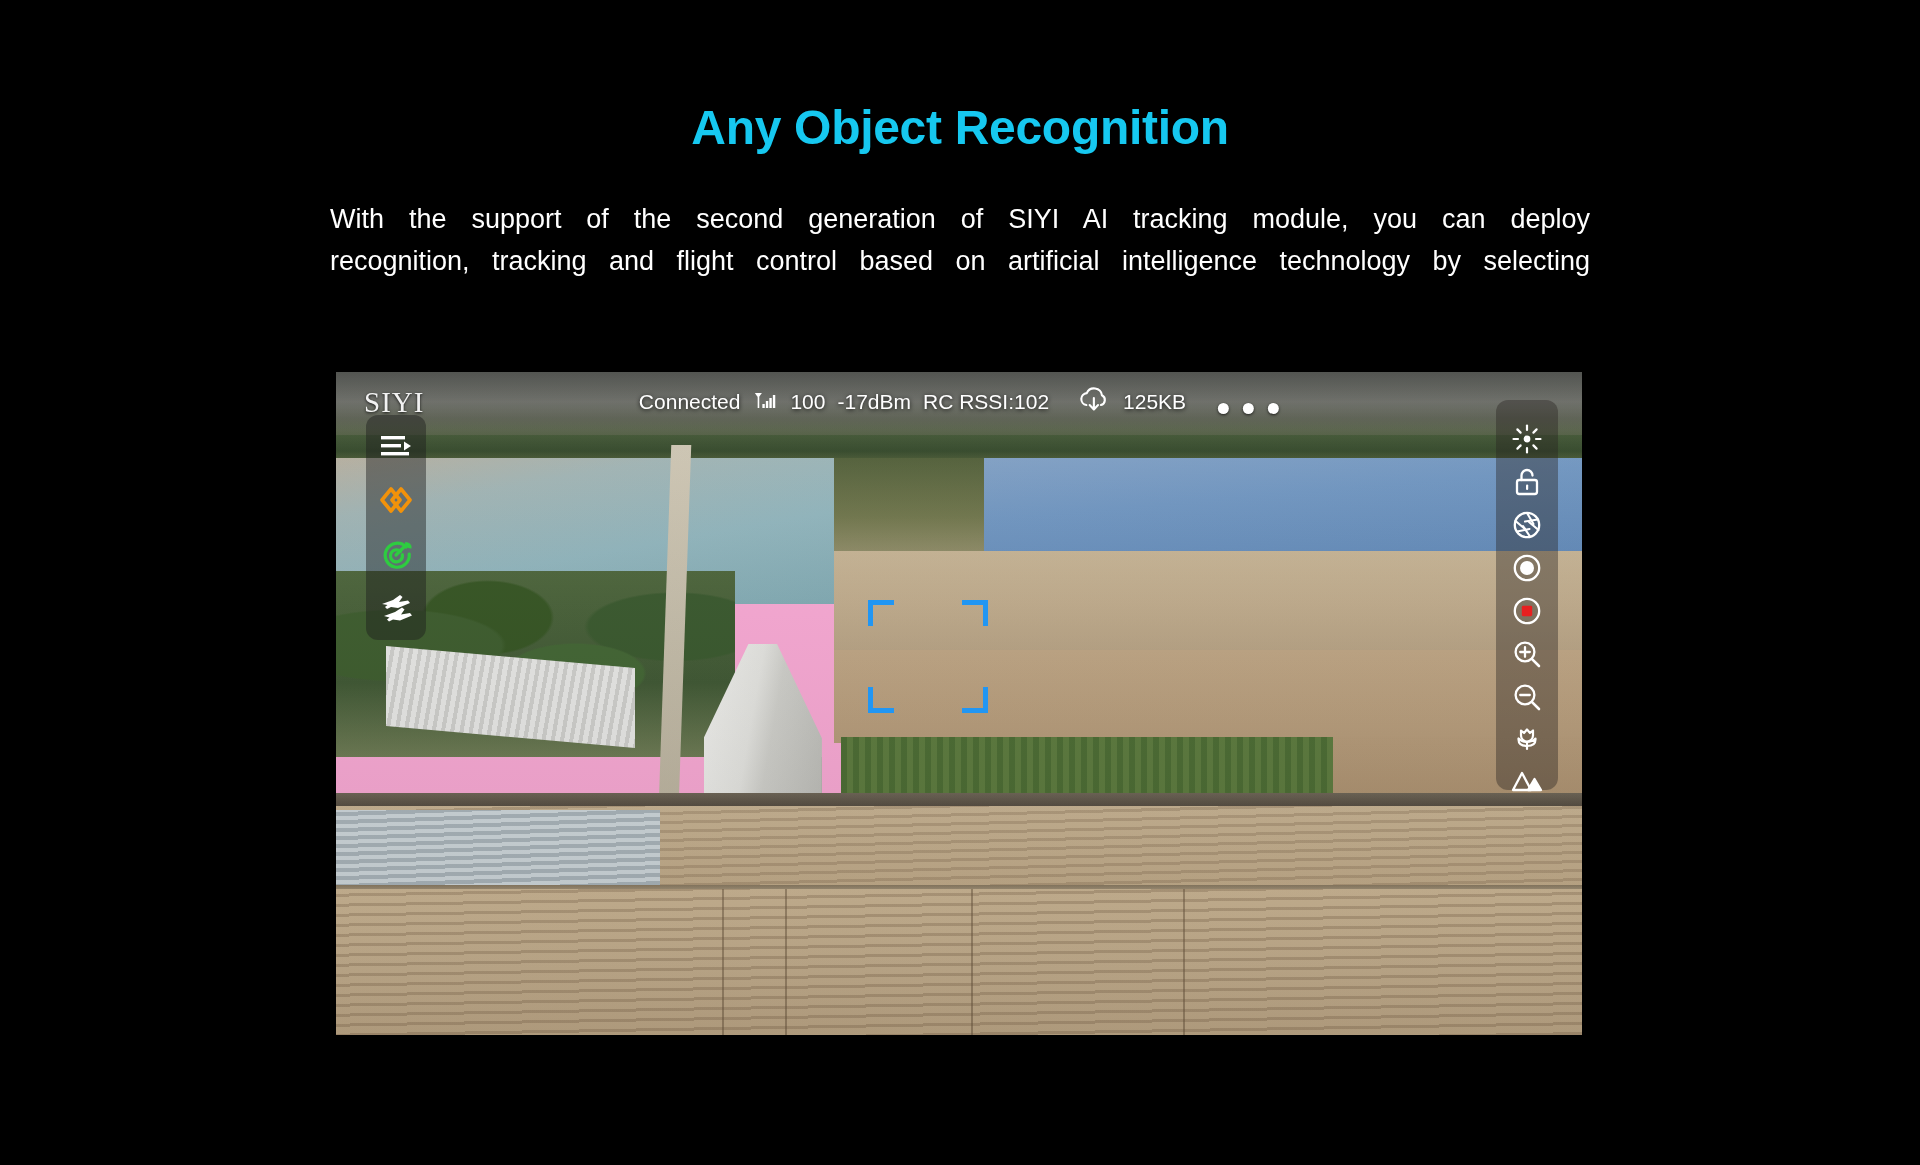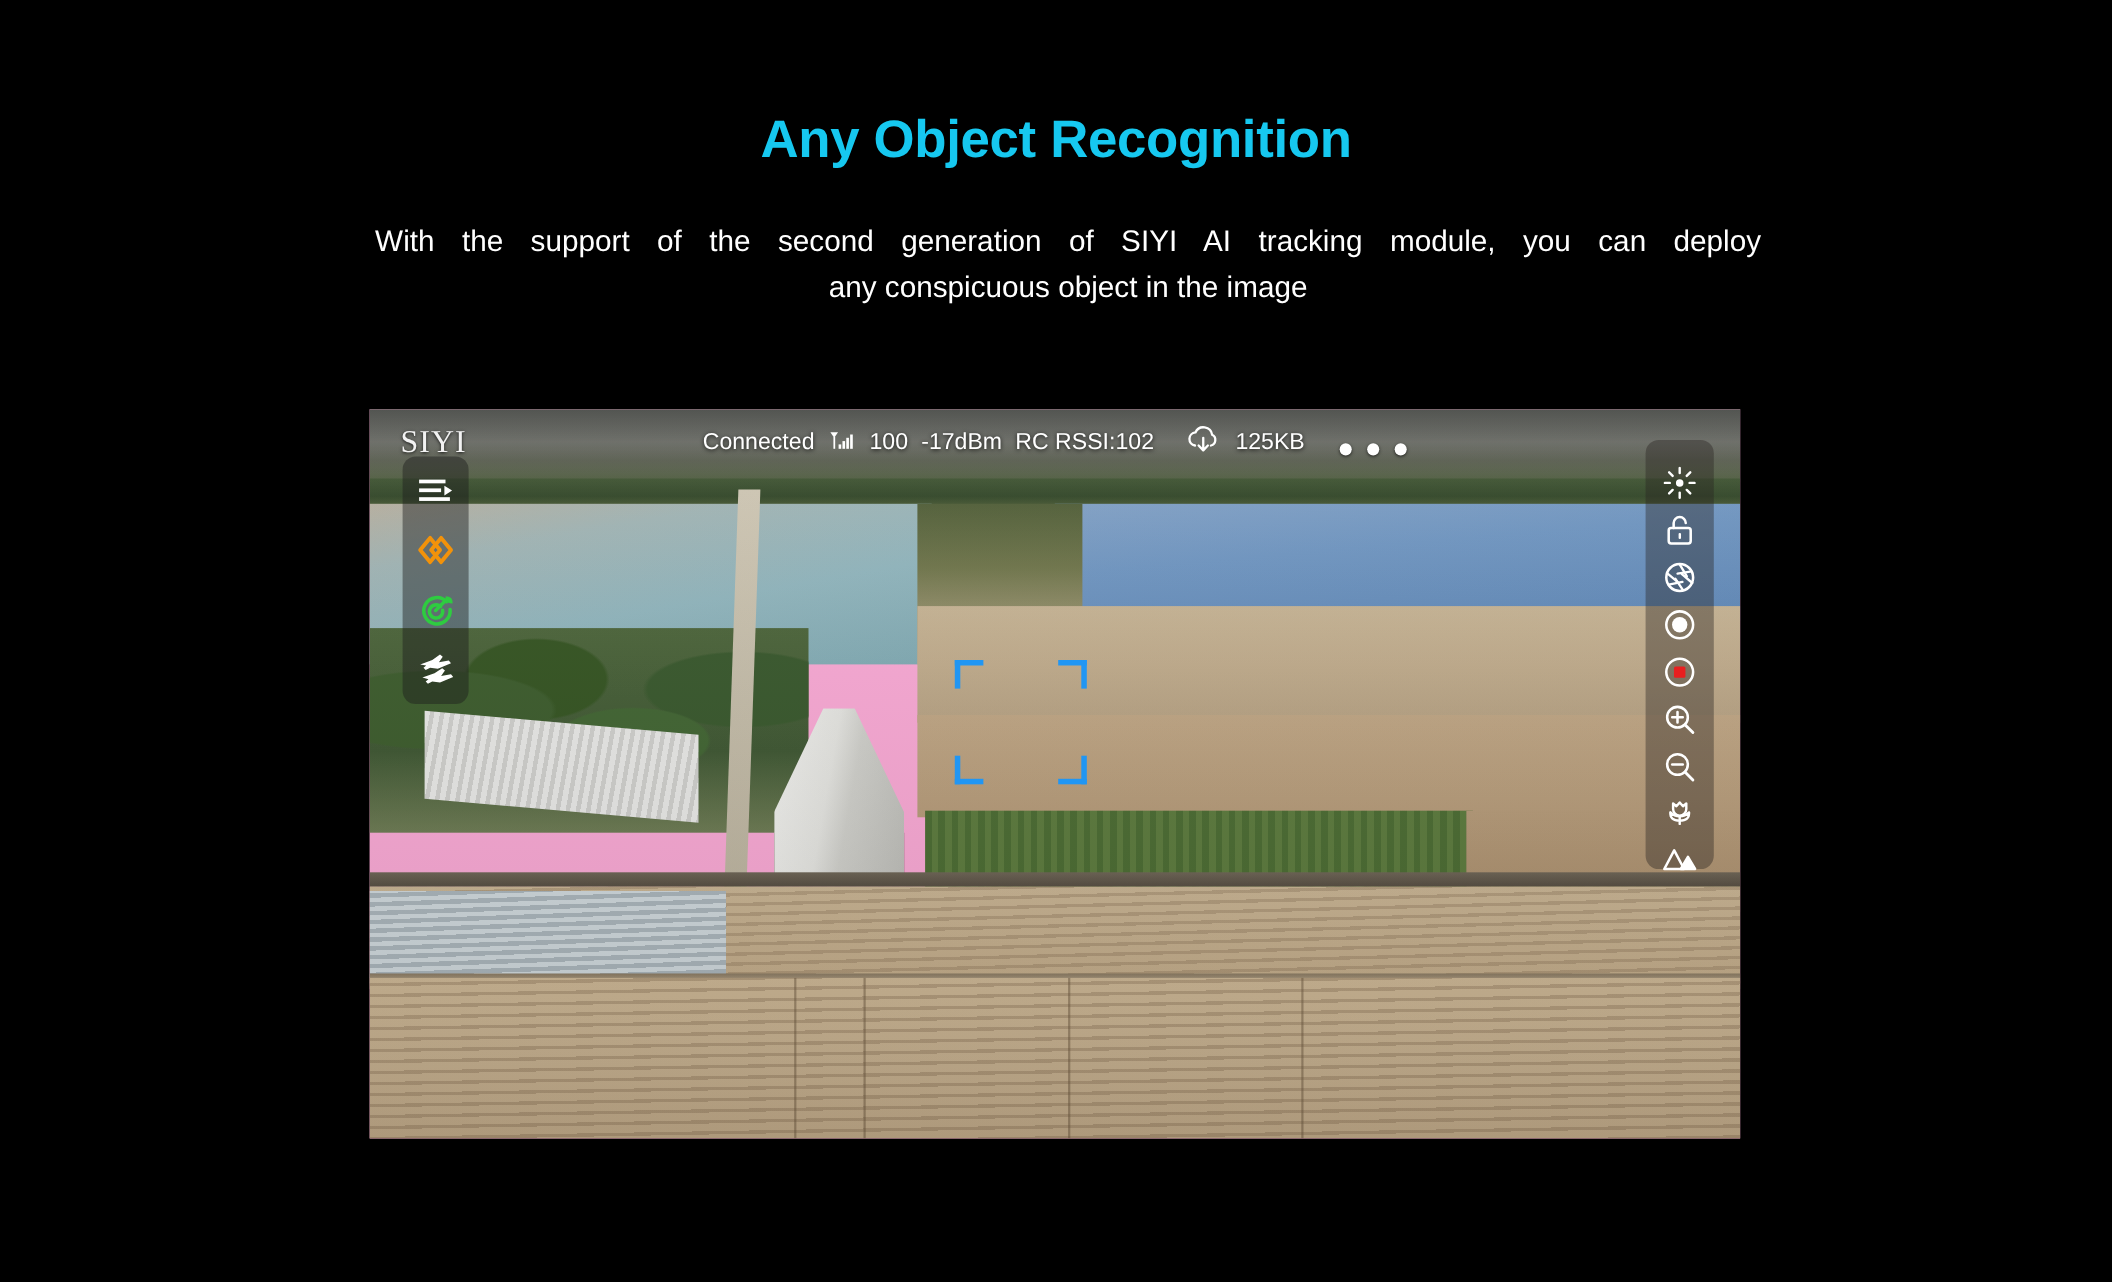--- a/index.html
+++ b/index.html
@@ -17,21 +17,20 @@
     text-align:center;
     font-size:48px; font-weight:bold; letter-spacing:-0.3px;
     color:#16c8f0;
     font-family:"Liberation Sans", sans-serif;
   }
   .hero-sub {
     position:absolute; top:198px; left:330px; width:1260px;
     font-size:27px; line-height:42px; color:#ffffff;
     text-align:justify; text-align-last:center;
     font-family:"Liberation Sans", sans-serif;
-    margin-left:11px;
   }
   .hero-sub .l1, .hero-sub .l2 { display:block; text-align:justify; text-align-last:justify; }
   .hero-sub .l3 { display:block; text-align:center; }
 
   
   .video-frame {
     position:absolute; left:336px; top:372px; width:1246px; height:663px;
     overflow:hidden; background:#f9a8d4;
   }
 
@@ -188,21 +187,21 @@
 </style>
 </head>
 <body>
 
 <div class="page">
 
   <h1 class="hero-title">Any Object Recognition</h1>
 
   <div class="hero-sub">
     <span class="l1">With the support of the second generation of SIYI AI tracking module, you can deploy</span>
-    <span class="l3">any conspicuous object in the image</span>
+    <span class="l2">recognition, tracking and flight control based on artificial intelligence technology by selecting</span>
   </div>
 
   <div class="video-frame">
 
     <div class="scene">
       <div class="sky-road"></div>
       <div class="hedge-top"></div>
       <div class="water-left"></div>
       <div class="water-right"></div>
       <div class="bank-mid"></div>

